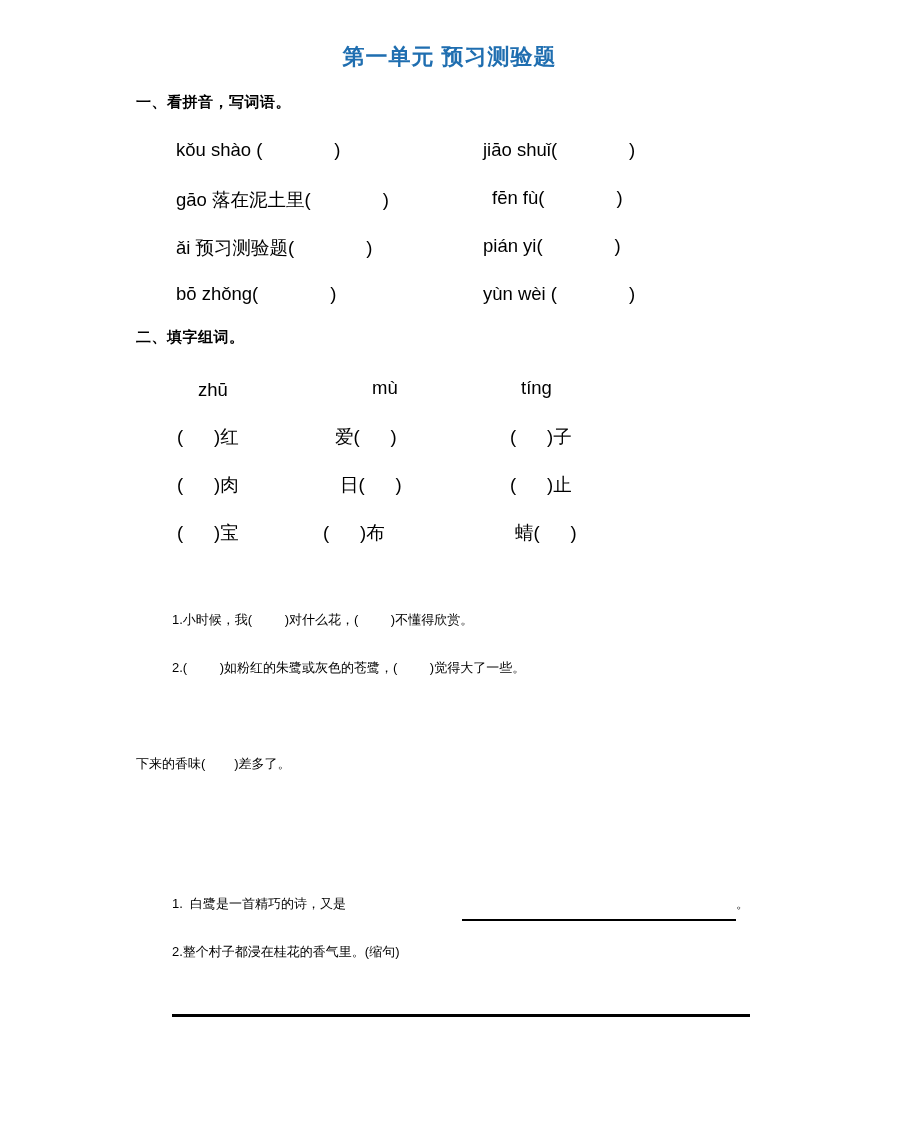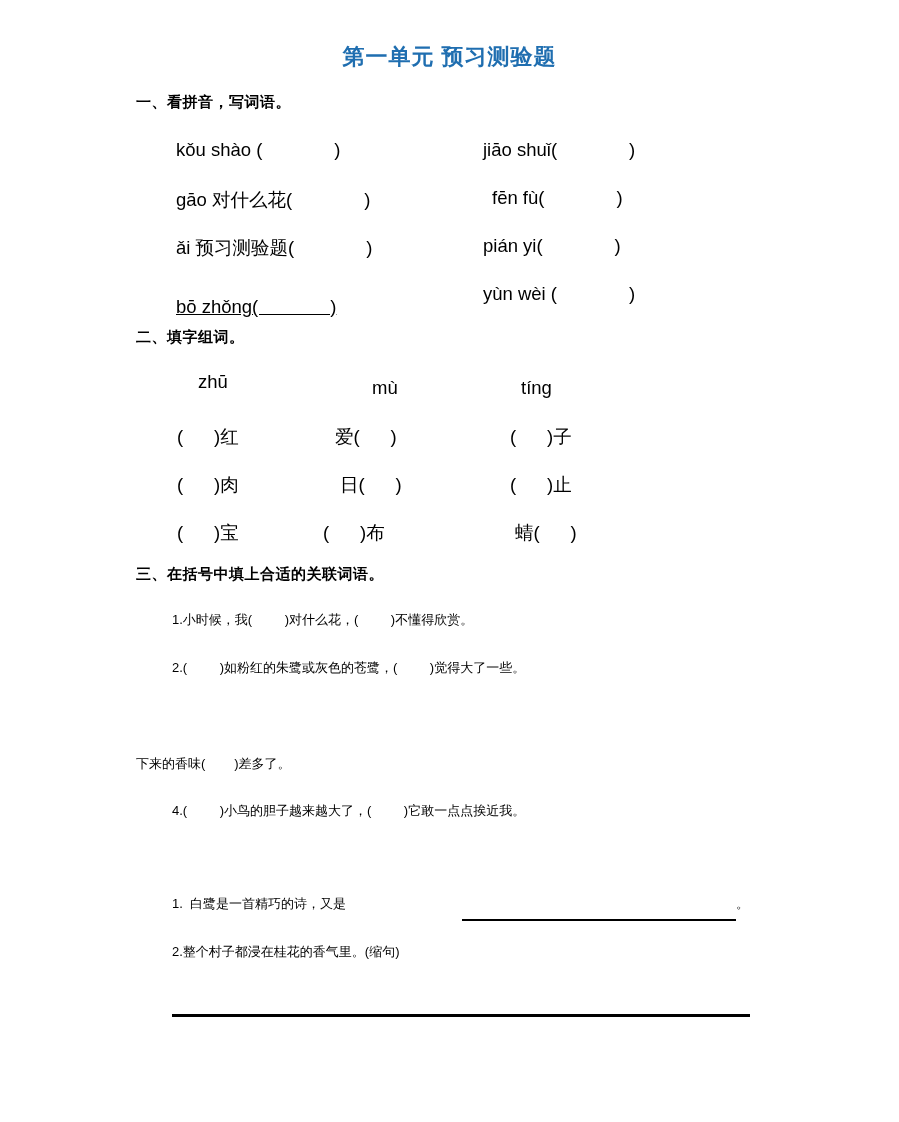--- a/index.html
+++ b/index.html
@@ -79,57 +79,55 @@
 
 <div class="page">
 
   <div class="doc-title">第一单元  预习测验题</div>
 
   <div class="section-heading" style="top:93px;">一、看拼音，写词语。</div>
 
   <div class="col" style="left:176px; top:139px;">kǒu shào (              )</div>
   <div class="col" style="left:483px; top:139px;">jiāo shuǐ(              )</div>
 
-  <div class="col" style="left:176px; top:187px;">gāo 对什么花(              )</div>
+  <div class="col" style="left:176px; top:187px;">gāo 落在泥土里(              )</div>
   <div class="col" style="left:492px; top:187px;">fēn fù(              )</div>
 
   <div class="col" style="left:176px; top:235px;">ǎi 预习测验题(              )</div>
   <div class="col" style="left:483px; top:235px;">pián yi(              )</div>
 
-  <div class="col" style="left:176px; top:296px;text-decoration:underline;">bō zhǒng(              )</div>
+  <div class="col" style="left:176px; top:283px;">bō zhǒng(              )</div>
   <div class="col" style="left:483px; top:283px;">yùn wèi (              )</div>
 
   <div class="section-heading" style="top:328px;">二、填字组词。</div>
 
-  <div class="col" style="left:198px; top:371px;">zhū</div>
+  <div class="col" style="left:198px; top:379px;">zhū</div>
   <div class="col" style="left:372px; top:377px;">mù</div>
   <div class="col" style="left:521px; top:377px;">tíng</div>
 
   <div class="col" style="left:177px; top:424px;">(      )红</div>
   <div class="col" style="left:335px; top:424px;">爱(      )</div>
   <div class="col" style="left:510px; top:424px;">(      )子</div>
 
   <div class="col" style="left:177px; top:472px;">(      )肉</div>
   <div class="col" style="left:340px; top:472px;">日(      )</div>
   <div class="col" style="left:510px; top:472px;">(      )止</div>
 
   <div class="col" style="left:177px; top:520px;">(      )宝</div>
   <div class="col" style="left:323px; top:520px;">(      )布</div>
   <div class="col" style="left:515px; top:520px;">蜻(      )</div>
 
-  <div class="section-heading" style="top:565px;">三、在括号中填上合适的关联词语。</div>
 
   <div class="line" style="left:172px; top:612px;">1.小时候，我(         )对什么花，(         )不懂得欣赏。</div>
 
   <div class="line" style="left:172px; top:660px;">2.(         )如粉红的朱鹭或灰色的苍鹭，(         )觉得大了一些。</div>
 
 
   <div class="line" style="left:136px; top:756px;">下来的香味(        )差多了。</div>
 
-  <div class="line" style="left:172px; top:803px;">4.(         )小鸟的胆子越来越大了，(         )它敢一点点挨近我。</div>
 
 
   <div class="line" style="left:172px; top:896px;text-align:right;">1.  白鹭是一首精巧的诗，又是</div>
   <div class="blank-rule" style="left:462px; top:919px; width:274px;"></div>
   <div class="line" style="left:736px; top:896px;">。</div>
 
   <div class="line" style="left:172px; top:944px;">2.整个村子都浸在桂花的香气里。(缩句)</div>
 
   <div class="bottom-rule"></div>
 

